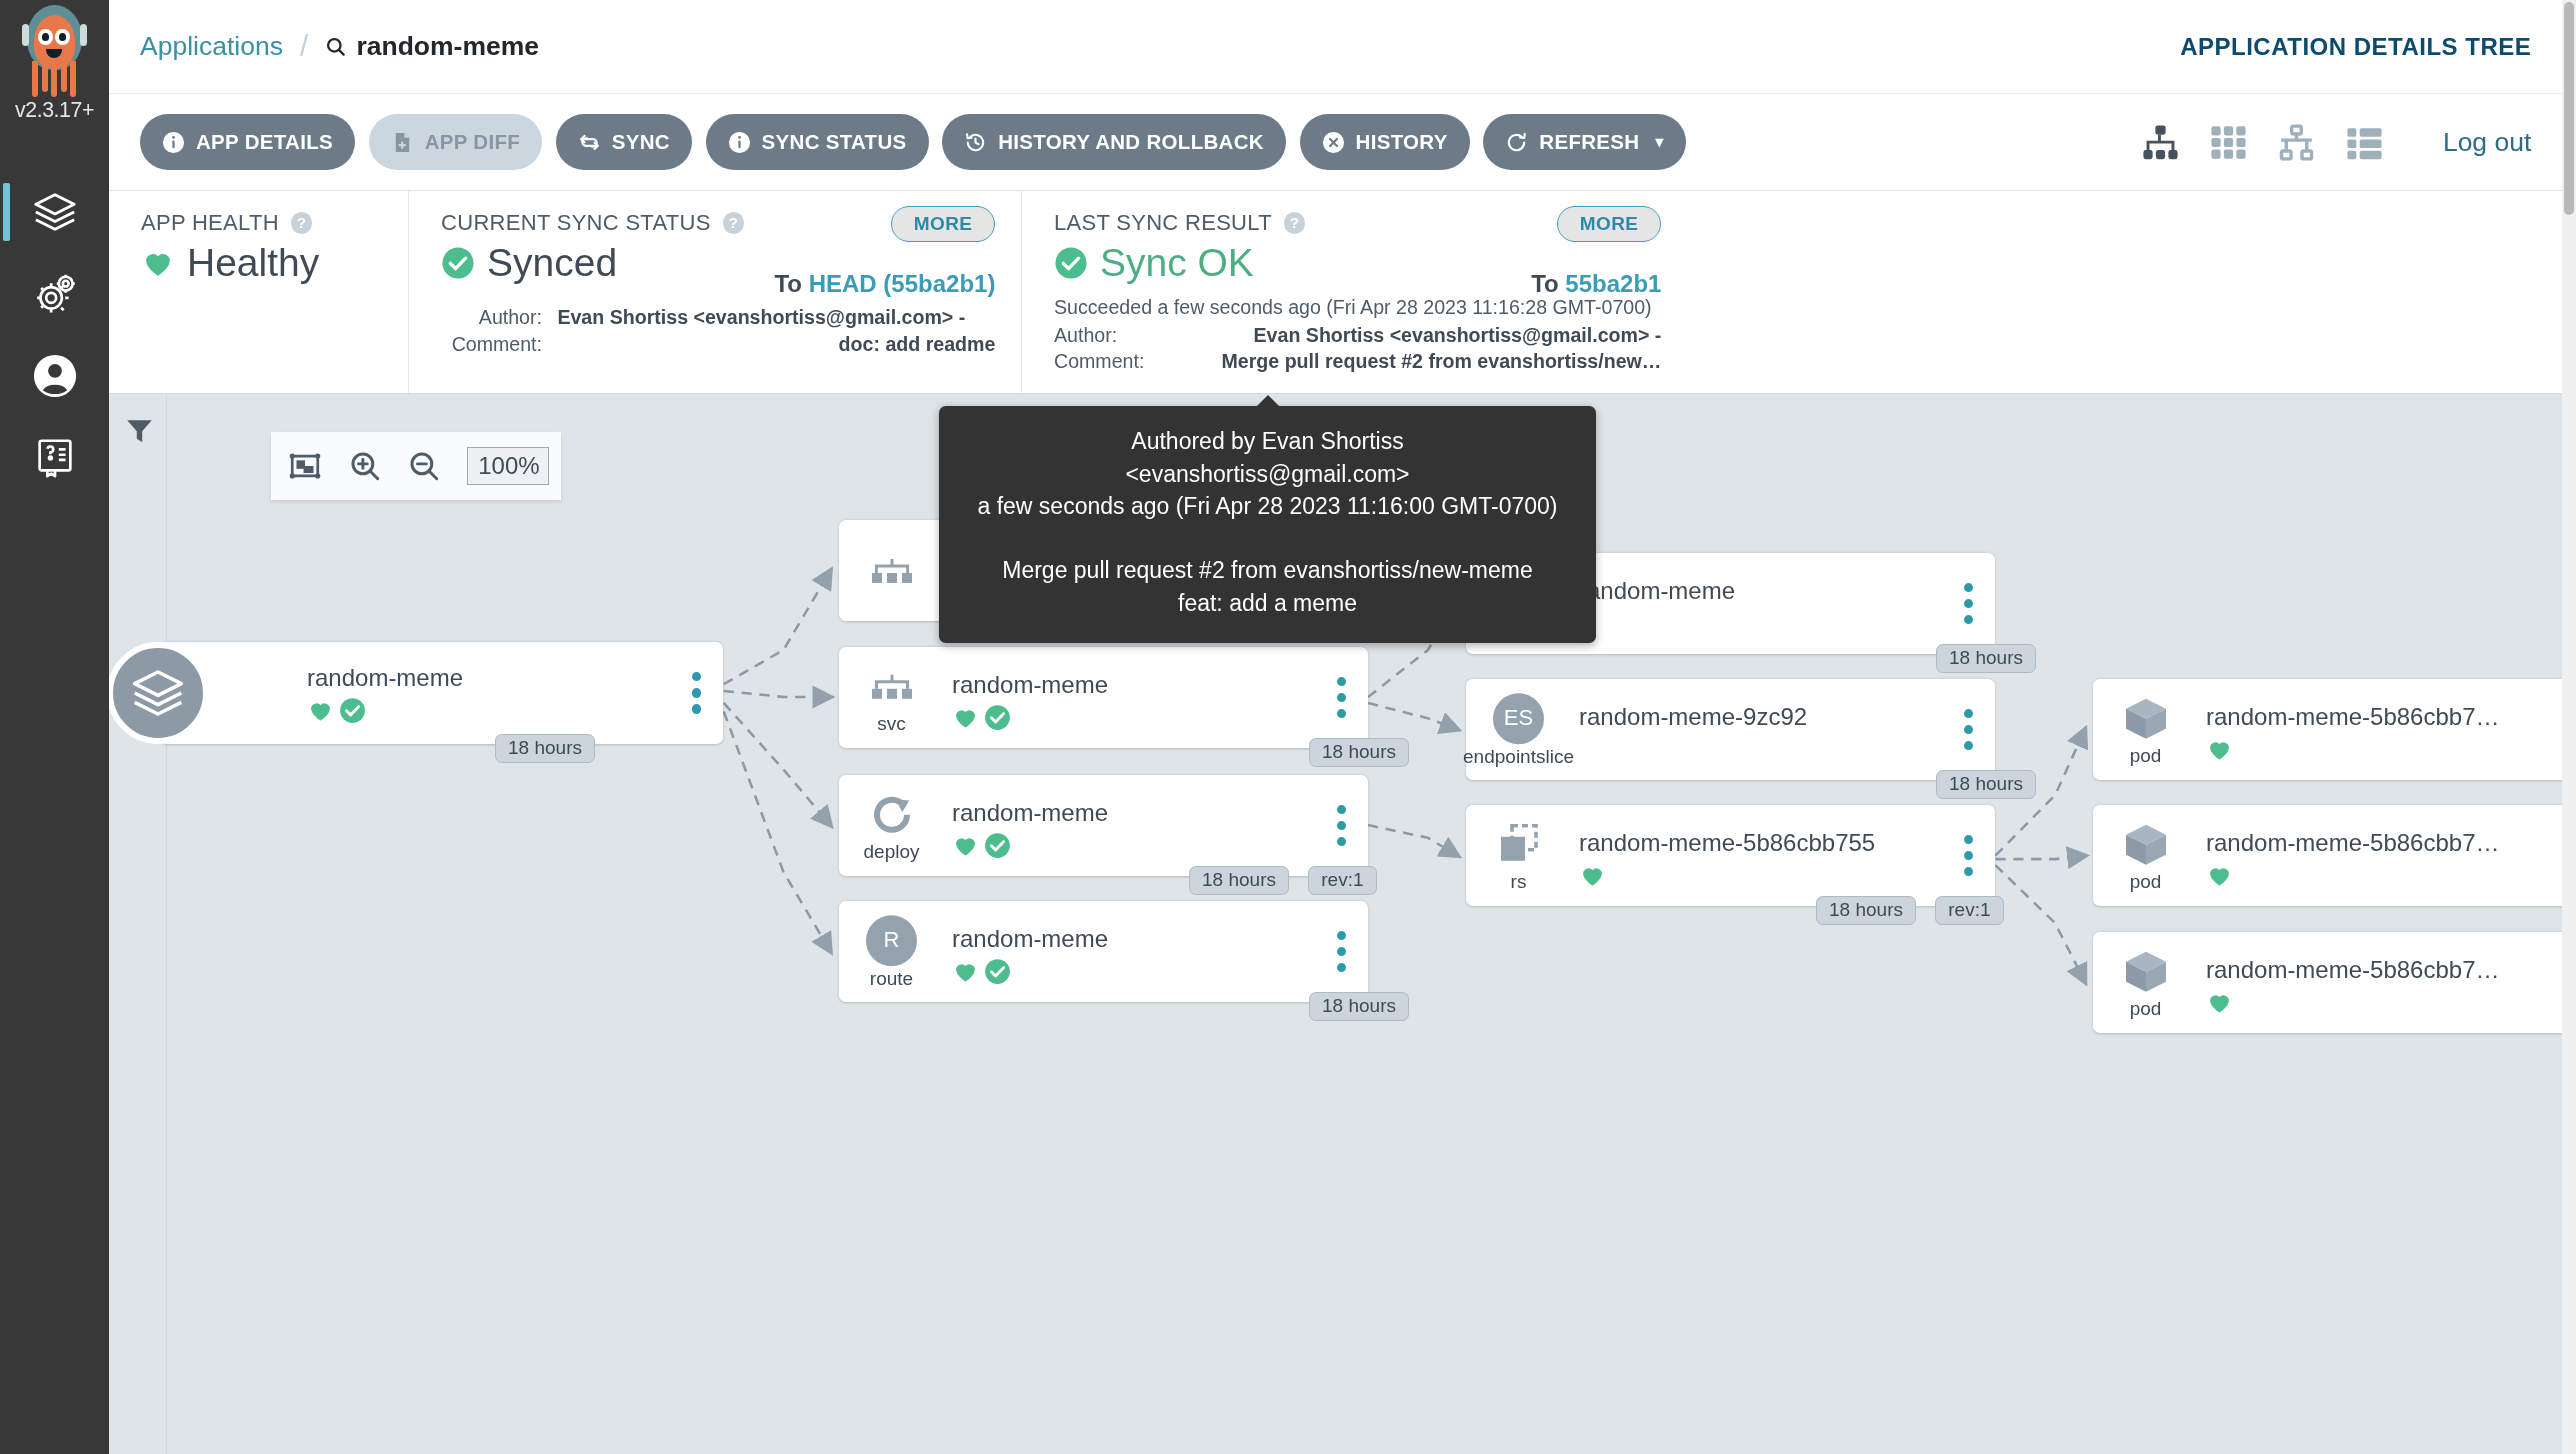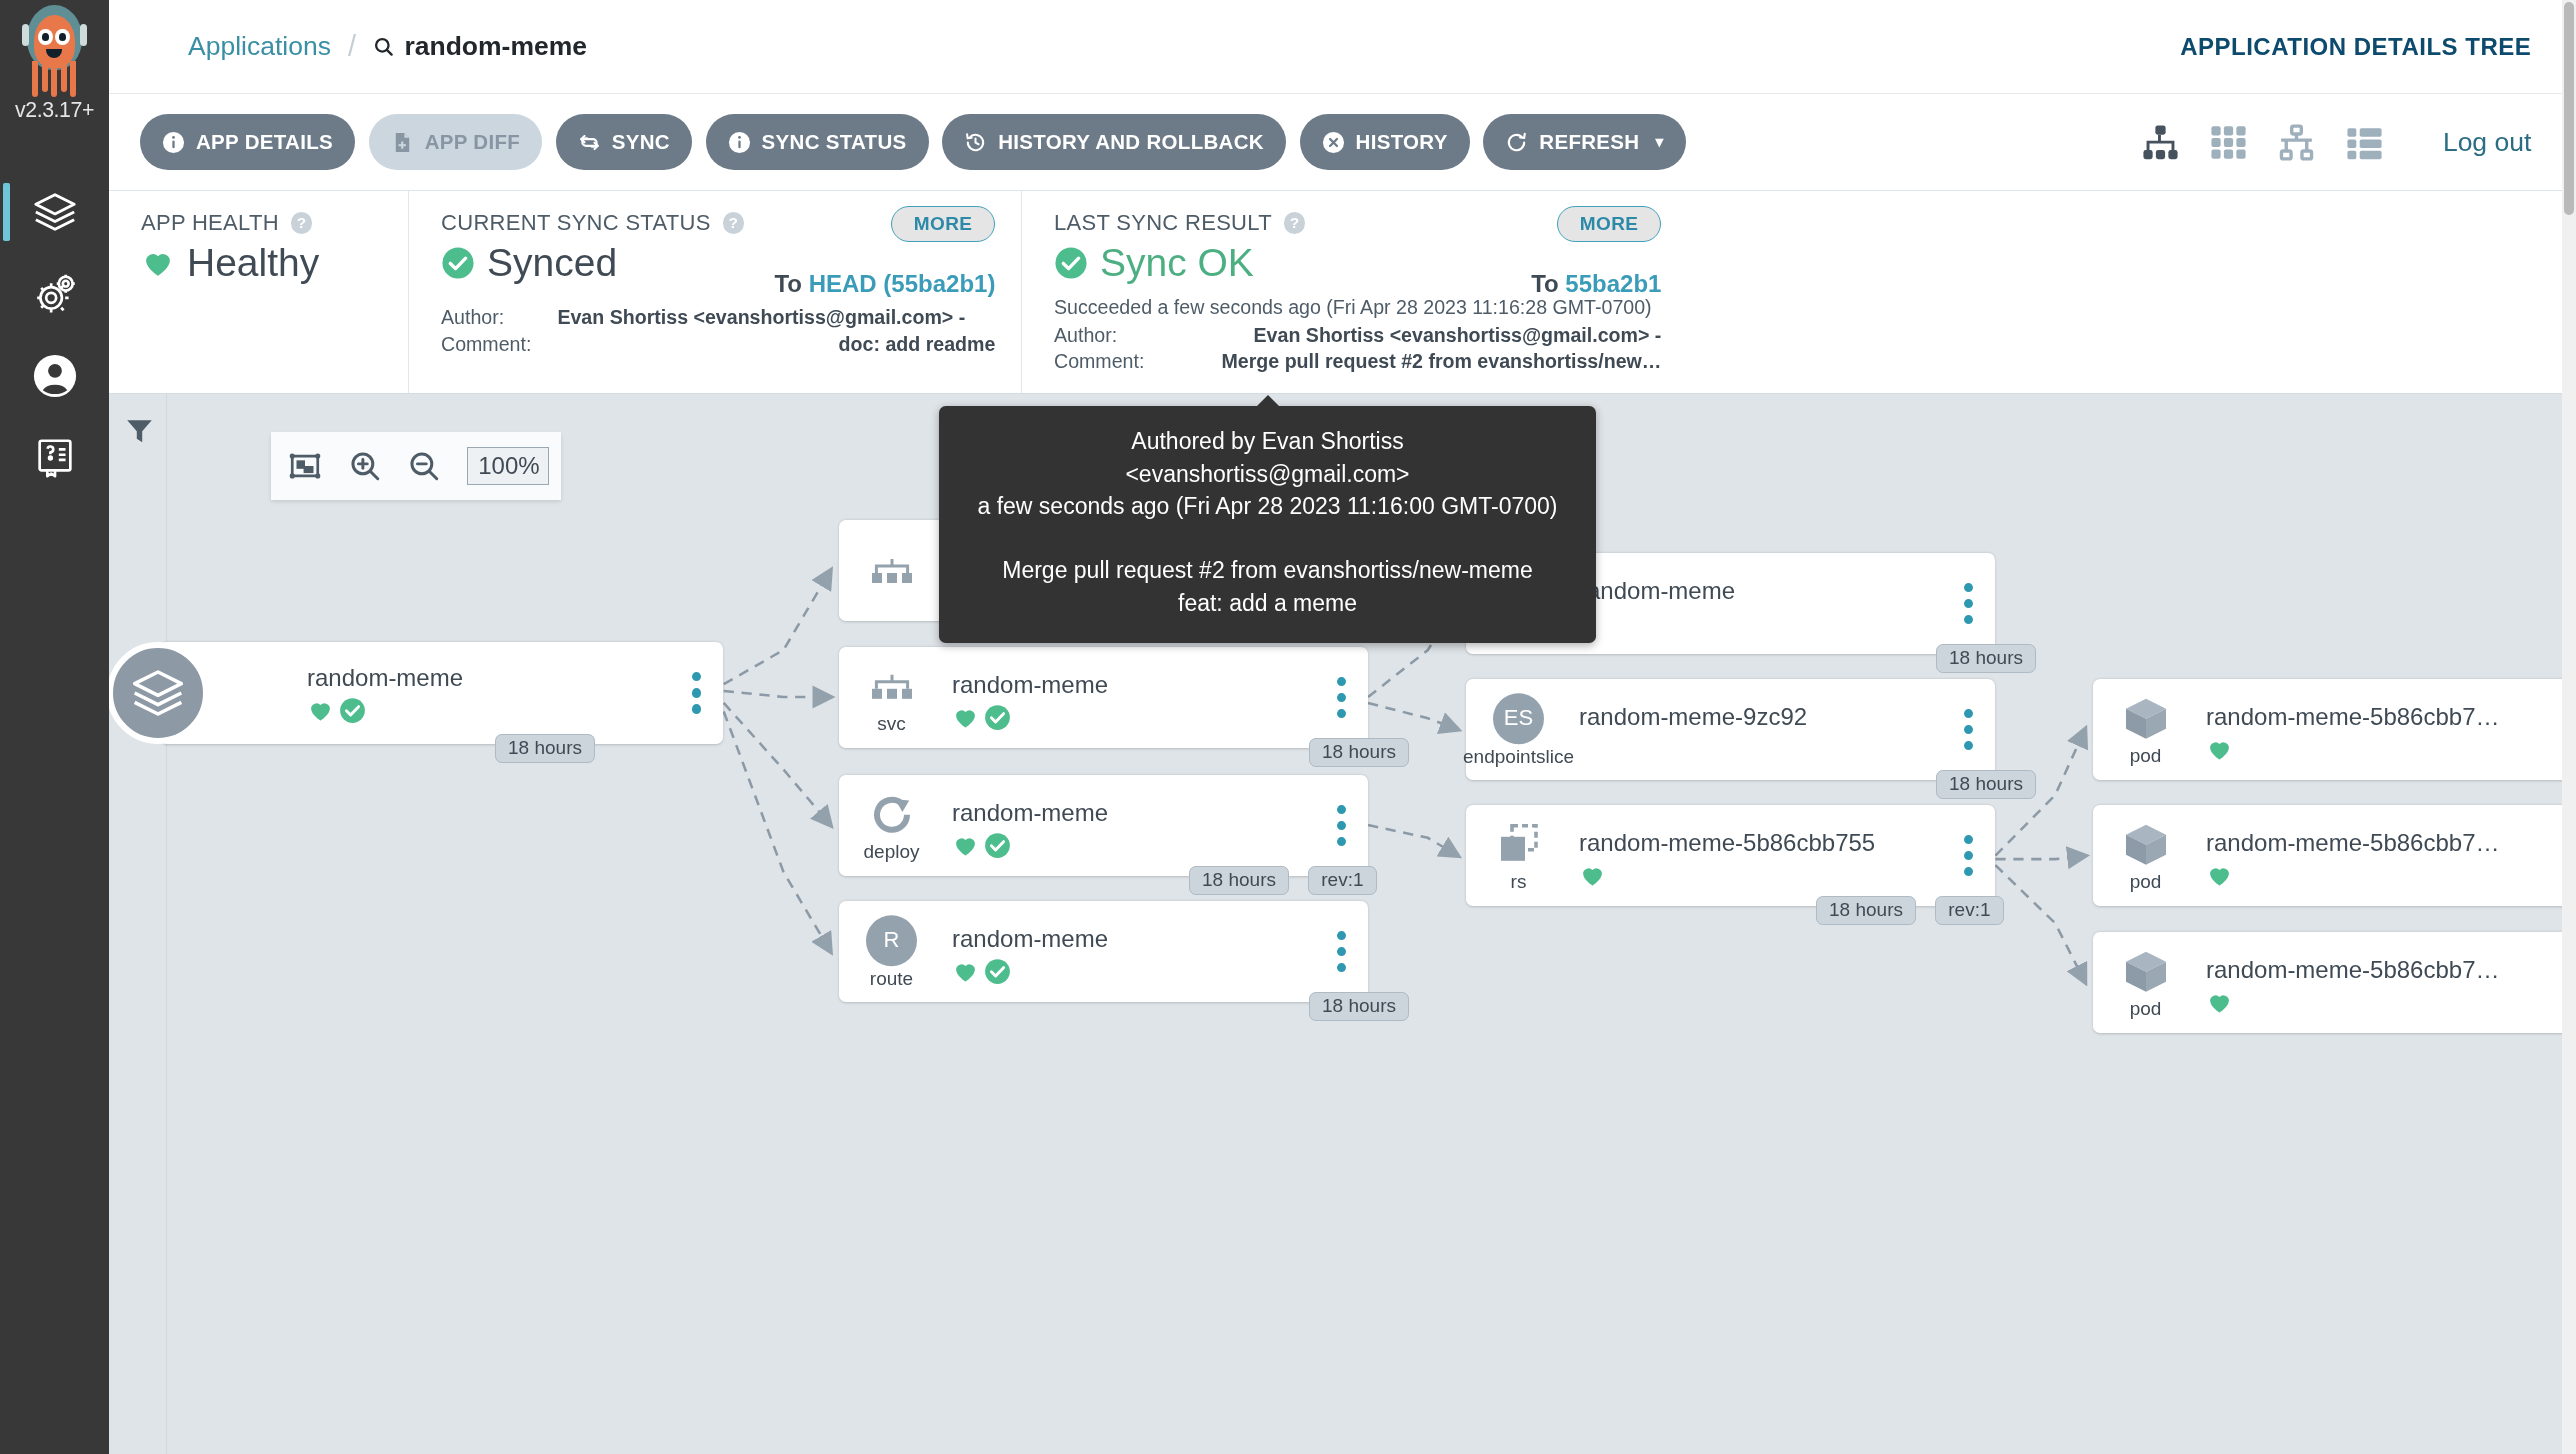--- a/index.html
+++ b/index.html
@@ -61,21 +61,21 @@
   }
   .rail-item svg { width: 46px; height: 46px; }
 
   
   #topbar {
     position: absolute; left: 109px; top: 0; right: 13.7px; height: 94px;
     background: #fff; display: flex; align-items: center; padding: 0 31px;
     border-bottom: 0.9px solid #e7ebee;
   }
   #crumb { display: flex; align-items: center; gap: 17px; }
-  #crumb-apps { color: #3a8fa5; font-size: 26.5px; cursor: pointer; margin-left: 48px; }
+  #crumb-apps { color: #3a8fa5; font-size: 26.5px; cursor: pointer; }
   #crumb-sep { color: #c6ced5; font-size: 29px; font-weight: 300; }
   #crumb-current { display: flex; align-items: center; gap: 10.2px; color: #22272c; font-size: 26.5px; font-weight: 600; }
   #crumb-current svg { width: 21.3px; height: 21.3px; }
   #page-kicker {
     margin-left: auto; color: #0c4a6e; font-size: 24px; font-weight: 700;
     letter-spacing: 0.5px;
   }
 
   
   #actionbar {
@@ -99,21 +99,21 @@
   #logout { color: #2c6d85; font-size: 26.5px; margin-left: 32px; cursor: pointer; }
 
   
   #statusbar {
     position: absolute; left: 109px; top: 191px; right: 13.7px; height: 203px;
     background: #fff; display: flex; border-bottom: 0.9px solid #d4dbe1;
   }
   .spanel { position: relative; padding: 19px 25.6px 0 32px; }
   .spanel + .spanel { border-left: 0.9px solid #e2e7eb; }
   #panel-health { width: 299px; }
-  #panel-sync { width: 613px; }
+  #panel-sync { width: 613px; text-align: right; }
   #panel-last { width: 666px; }
   .plabel {
     display: flex; align-items: center; gap: 12px;
     color: #4e5c68; font-size: 22px; letter-spacing: 0.3px;
   }
   .qmark {
     width: 21.3px; height: 21.3px; border-radius: 50%; background: #c9d2d9; color: #fff;
     font-size: 15.4px; font-weight: 700; display: inline-flex; align-items: center;
     justify-content: center; cursor: pointer;
   }

